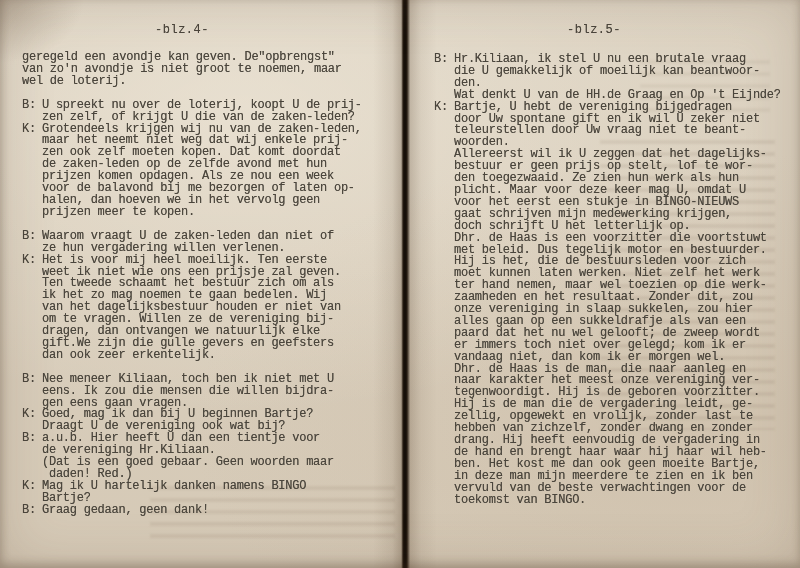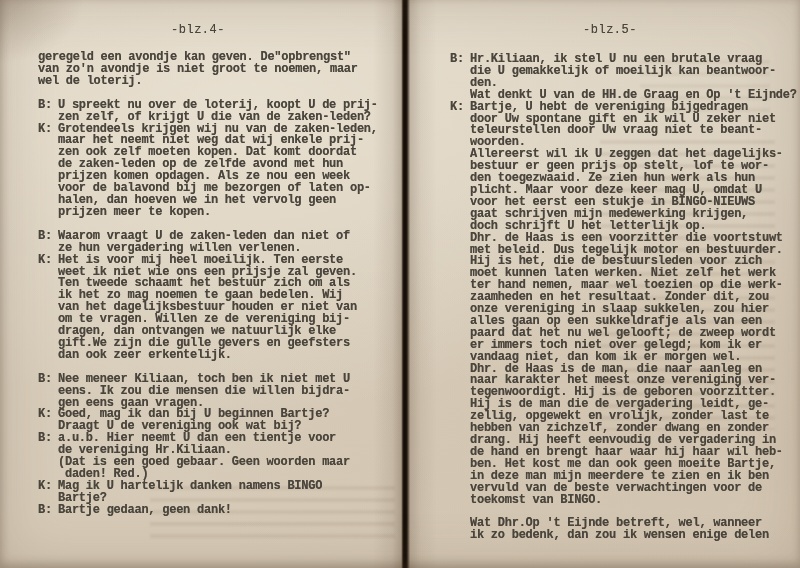--- a/index.html
+++ b/index.html
@@ -18,30 +18,30 @@
     box-shadow:inset 0 0 55px rgba(95,72,48,0.20), inset 0 -5px 10px rgba(60,42,25,0.22), inset 3px 0 8px rgba(60,42,25,0.10);
   }
   .spine{
     position:absolute;left:373px;top:0;width:64px;height:568px;z-index:3;
     background:linear-gradient(90deg,
       rgba(70,48,28,0) 0%, rgba(70,48,28,0.10) 30%, rgba(70,48,28,0.28) 44%,
       #241a10 47%, #110b06 50%, #241a10 53%,
       rgba(70,48,28,0.22) 58%, rgba(70,48,28,0.07) 75%, rgba(70,48,28,0) 100%);
   }
   .page{position:absolute;top:0;height:568px;z-index:2;}
-  .page.left{left:16px;width:368px;}
-  .page.right{left:428px;width:352px;}
+  .page.left{left:0;width:368px;}
+  .page.right{left:412px;width:352px;}
   .pg-header{
     font-size:12px;line-height:12px;color:#4a453c;text-align:center;
     margin-top:24px;letter-spacing:0.5px;
     text-shadow:0 0 0.6px rgba(74,69,60,0.65);
   }
   .page.left .pg-header{width:348px;margin-left:8px;}
   .page.right .pg-header{width:340px;margin-left:12px;}
-  .pg-body{margin-top:16px;font-weight:bold;}
+  .pg-body{margin-top:16px;}
   .page.left .pg-body{padding-left:22px;padding-right:12px;}
   .page.right .pg-body{padding-left:22px;padding-right:10px;margin-top:18px;}
   .para{display:flex;align-items:flex-start;}
   .para.gap{margin-bottom:12px;}
   .spk{
     flex:0 0 20px;width:20px;font-size:12px;line-height:11.9px;
     color:#4a453c;letter-spacing:-0.25px;white-space:pre;
     text-shadow:0 0 0.6px rgba(74,69,60,0.65);
   }
   .txt{
@@ -115,33 +115,33 @@
 eens. Ik zou die mensen die willen bijdra-
 gen eens gaan vragen.</span>
       </div>
     <div class="para">
         <span class="spk">K:</span>
         <span class="txt">Goed, mag ik dan bij U beginnen Bartje?
 Draagt U de vereniging ook wat bij?</span>
       </div>
     <div class="para">
         <span class="spk">B:</span>
-        <span class="txt">a.u.b. Hier neemt U dan een tientje voor
+        <span class="txt">a.u.b. Hier heeft U dan een tientje voor
 de vereniging Hr.Kiliaan.
 (Dat is een goed gebaar. Geen woorden maar
  daden! Red.)</span>
       </div>
     <div class="para">
         <span class="spk">K:</span>
         <span class="txt">Mag ik U hartelijk danken namens BINGO
 Bartje?</span>
       </div>
     <div class="para">
         <span class="spk">B:</span>
-        <span class="txt">Bartje gedaan, geen dank!</span>
+        <span class="txt">Graag gedaan, geen dank!</span>
       </div>
   </div>
 </div>
 
 <div class="spine"></div>
 
 <div class="page right">
   <div class="pg-header">-blz.5-</div>
   <div class="pg-body">
     <div class="para">
@@ -181,21 +181,16 @@
 Hij is de man die de vergadering leidt, ge-
 zellig, opgewekt en vrolijk, zonder last te
 hebben van zichzelf, zonder dwang en zonder
 drang. Hij heeft eenvoudig de vergadering in
 de hand en brengt haar waar hij haar wil heb-
 ben. Het kost me dan ook geen moeite Bartje,
 in deze man mijn meerdere te zien en ik ben
 vervuld van de beste verwachtingen voor de
 toekomst van BINGO.</span>
       </div>
-    <div class="para">
-        <span class="spk"></span>
-        <span class="txt">Wat Dhr.Op 't Eijnde betreft, wel, wanneer
-ik zo bedenk, dan zou ik wensen enige delen</span>
-      </div>
   </div>
 </div>
 
 <div class="overlay"></div>
 
 </body></html>

